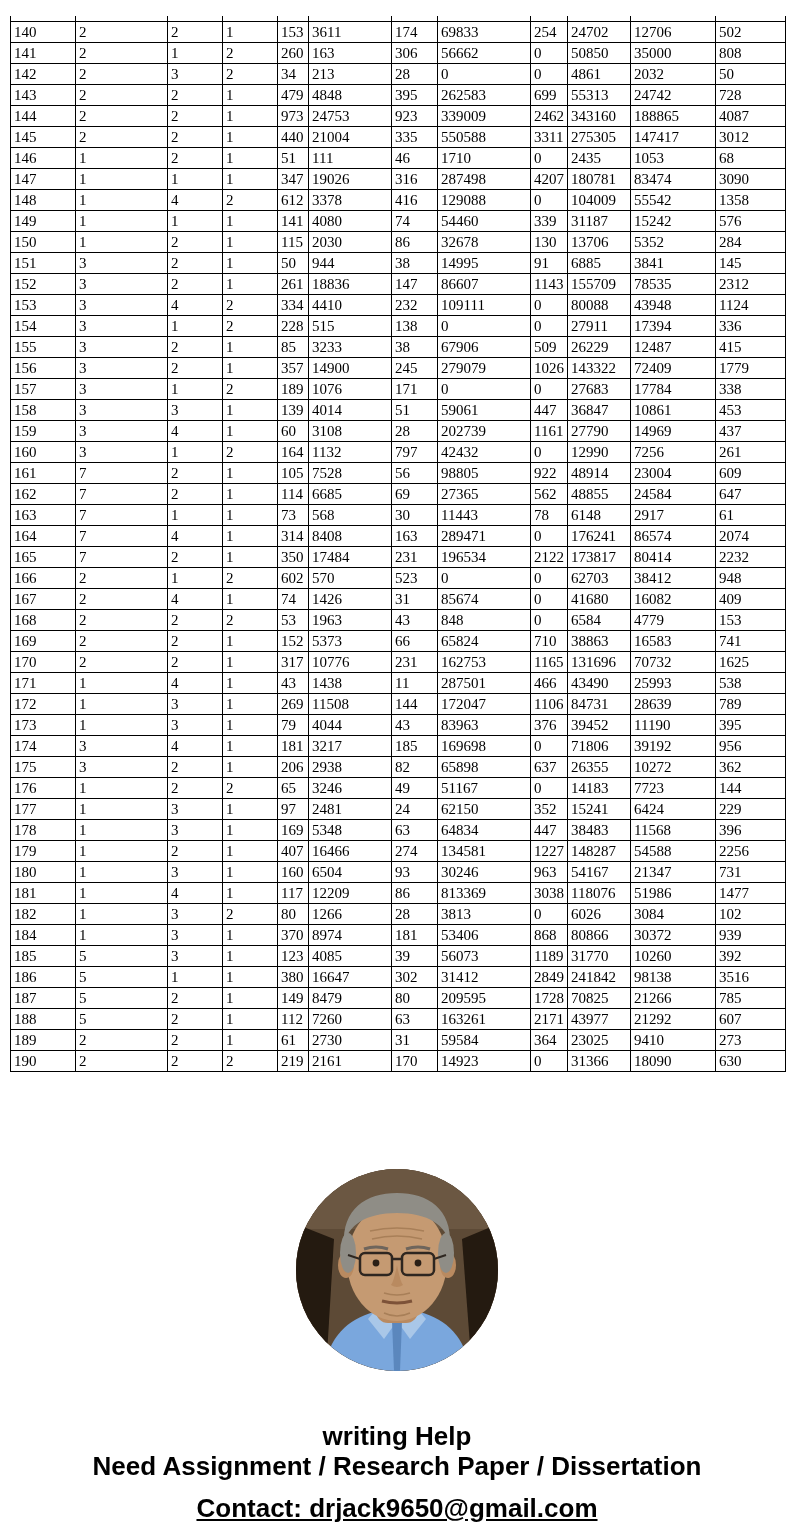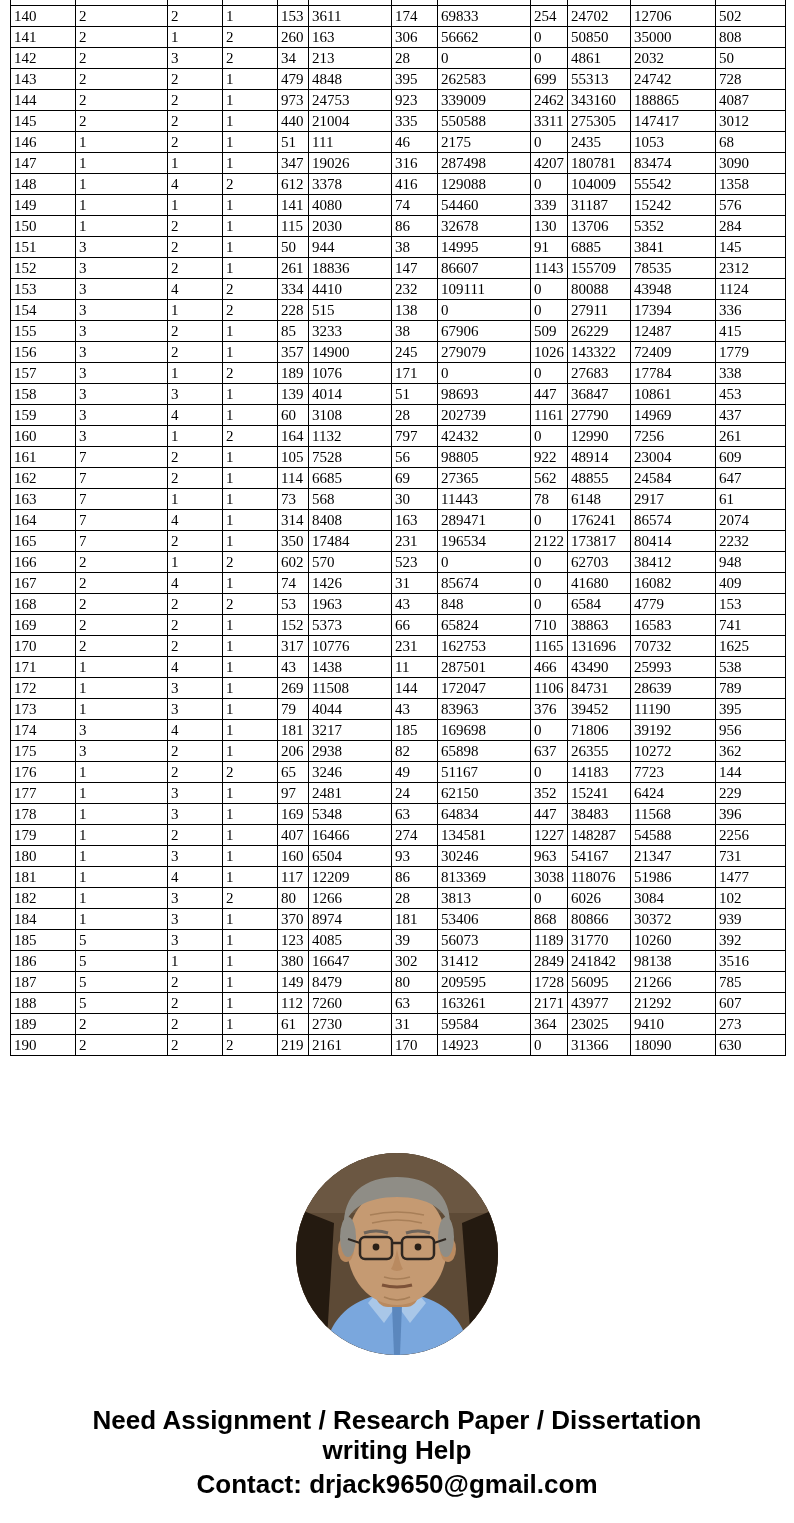--- a/index.html
+++ b/index.html
@@ -10,20 +10,21 @@
     overflow: hidden;
     font-family: "Liberation Serif", serif;
     color: #000000;
   }
 
   
   .table-clip {
     width: 794px;
     height: 1126px;
     overflow: hidden;
+    margin-top: 16px;
   }
   table.data-table {
     border-collapse: collapse;
     table-layout: fixed;
     width: 775px;
     margin: -16px 0 0 10px;
   }
   table.data-table td {
     border: 1px solid #000000;
     height: 21px;
@@ -55,21 +56,21 @@
   
   .footer-text {
     margin-top: 50px;
     text-align: center;
     font-family: "Liberation Sans", sans-serif;
     font-weight: bold;
     font-size: 26px;
     line-height: 30px;
     color: #000000;
   }
-  .footer-text .contact-line { margin-top: 4px; }
+  .footer-text .contact-line { margin-top: 12px; text-decoration: underline; }
 </style>
 </head>
 <body>
 
 <div class="table-clip">
   <table class="data-table">
     <colgroup>
       <col style="width:65px">
         <col style="width:92px">
         <col style="width:55px">
@@ -183,21 +184,21 @@
           <td>3012</td>
         </tr>
         <tr>
           <td>146</td>
           <td>1</td>
           <td>2</td>
           <td>1</td>
           <td>51</td>
           <td>111</td>
           <td>46</td>
-          <td>2175</td>
+          <td>1710</td>
           <td>0</td>
           <td>2435</td>
           <td>1053</td>
           <td>68</td>
         </tr>
         <tr>
           <td>147</td>
           <td>1</td>
           <td>1</td>
           <td>1</td>
@@ -351,21 +352,21 @@
           <td>338</td>
         </tr>
         <tr>
           <td>158</td>
           <td>3</td>
           <td>3</td>
           <td>1</td>
           <td>139</td>
           <td>4014</td>
           <td>51</td>
-          <td>98693</td>
+          <td>59061</td>
           <td>447</td>
           <td>36847</td>
           <td>10861</td>
           <td>453</td>
         </tr>
         <tr>
           <td>159</td>
           <td>3</td>
           <td>4</td>
           <td>1</td>
@@ -745,21 +746,21 @@
         <tr>
           <td>187</td>
           <td>5</td>
           <td>2</td>
           <td>1</td>
           <td>149</td>
           <td>8479</td>
           <td>80</td>
           <td>209595</td>
           <td>1728</td>
-          <td>56095</td>
+          <td>70825</td>
           <td>21266</td>
           <td>785</td>
         </tr>
         <tr>
           <td>188</td>
           <td>5</td>
           <td>2</td>
           <td>1</td>
           <td>112</td>
           <td>7260</td>
@@ -848,16 +849,16 @@
 
       <path d="M86,132 Q101,136 116,132" stroke="#7d5238" stroke-width="3" fill="none"></path>
       <path d="M88,124 Q101,128 114,124" stroke="#a87f58" stroke-width="1.5" fill="none"></path>
 
       <path d="M88,144 Q101,150 114,144" stroke="#a87f58" stroke-width="1.5" fill="none"></path>
     </svg>
   </div>
 </div>
 
 <div class="footer-text">
+  <div>writing Help</div>
   <div>Need Assignment / Research Paper / Dissertation</div>
-  <div>writing Help</div>
   <div class="contact-line">Contact: drjack9650@gmail.com</div>
 </div>
 
 </body></html>

